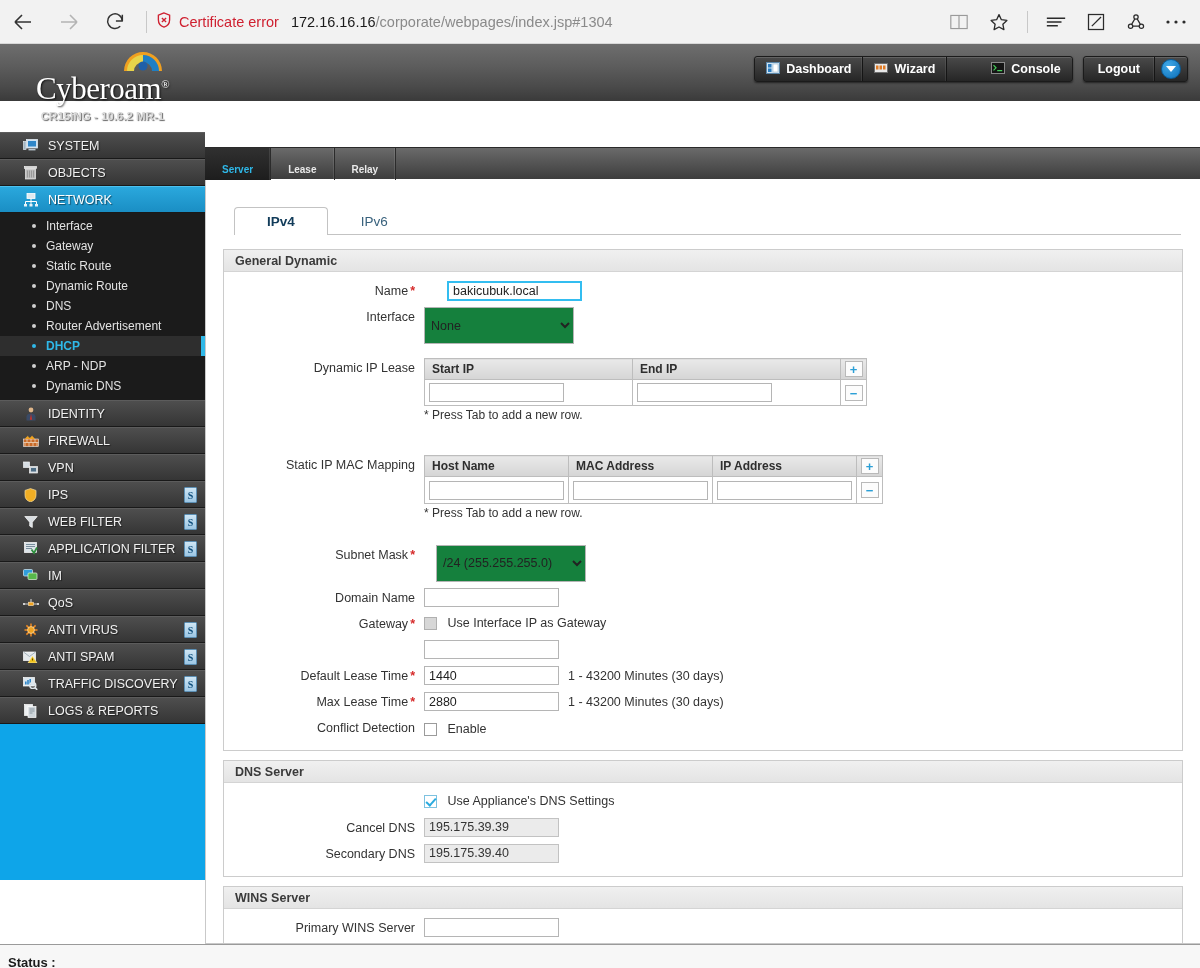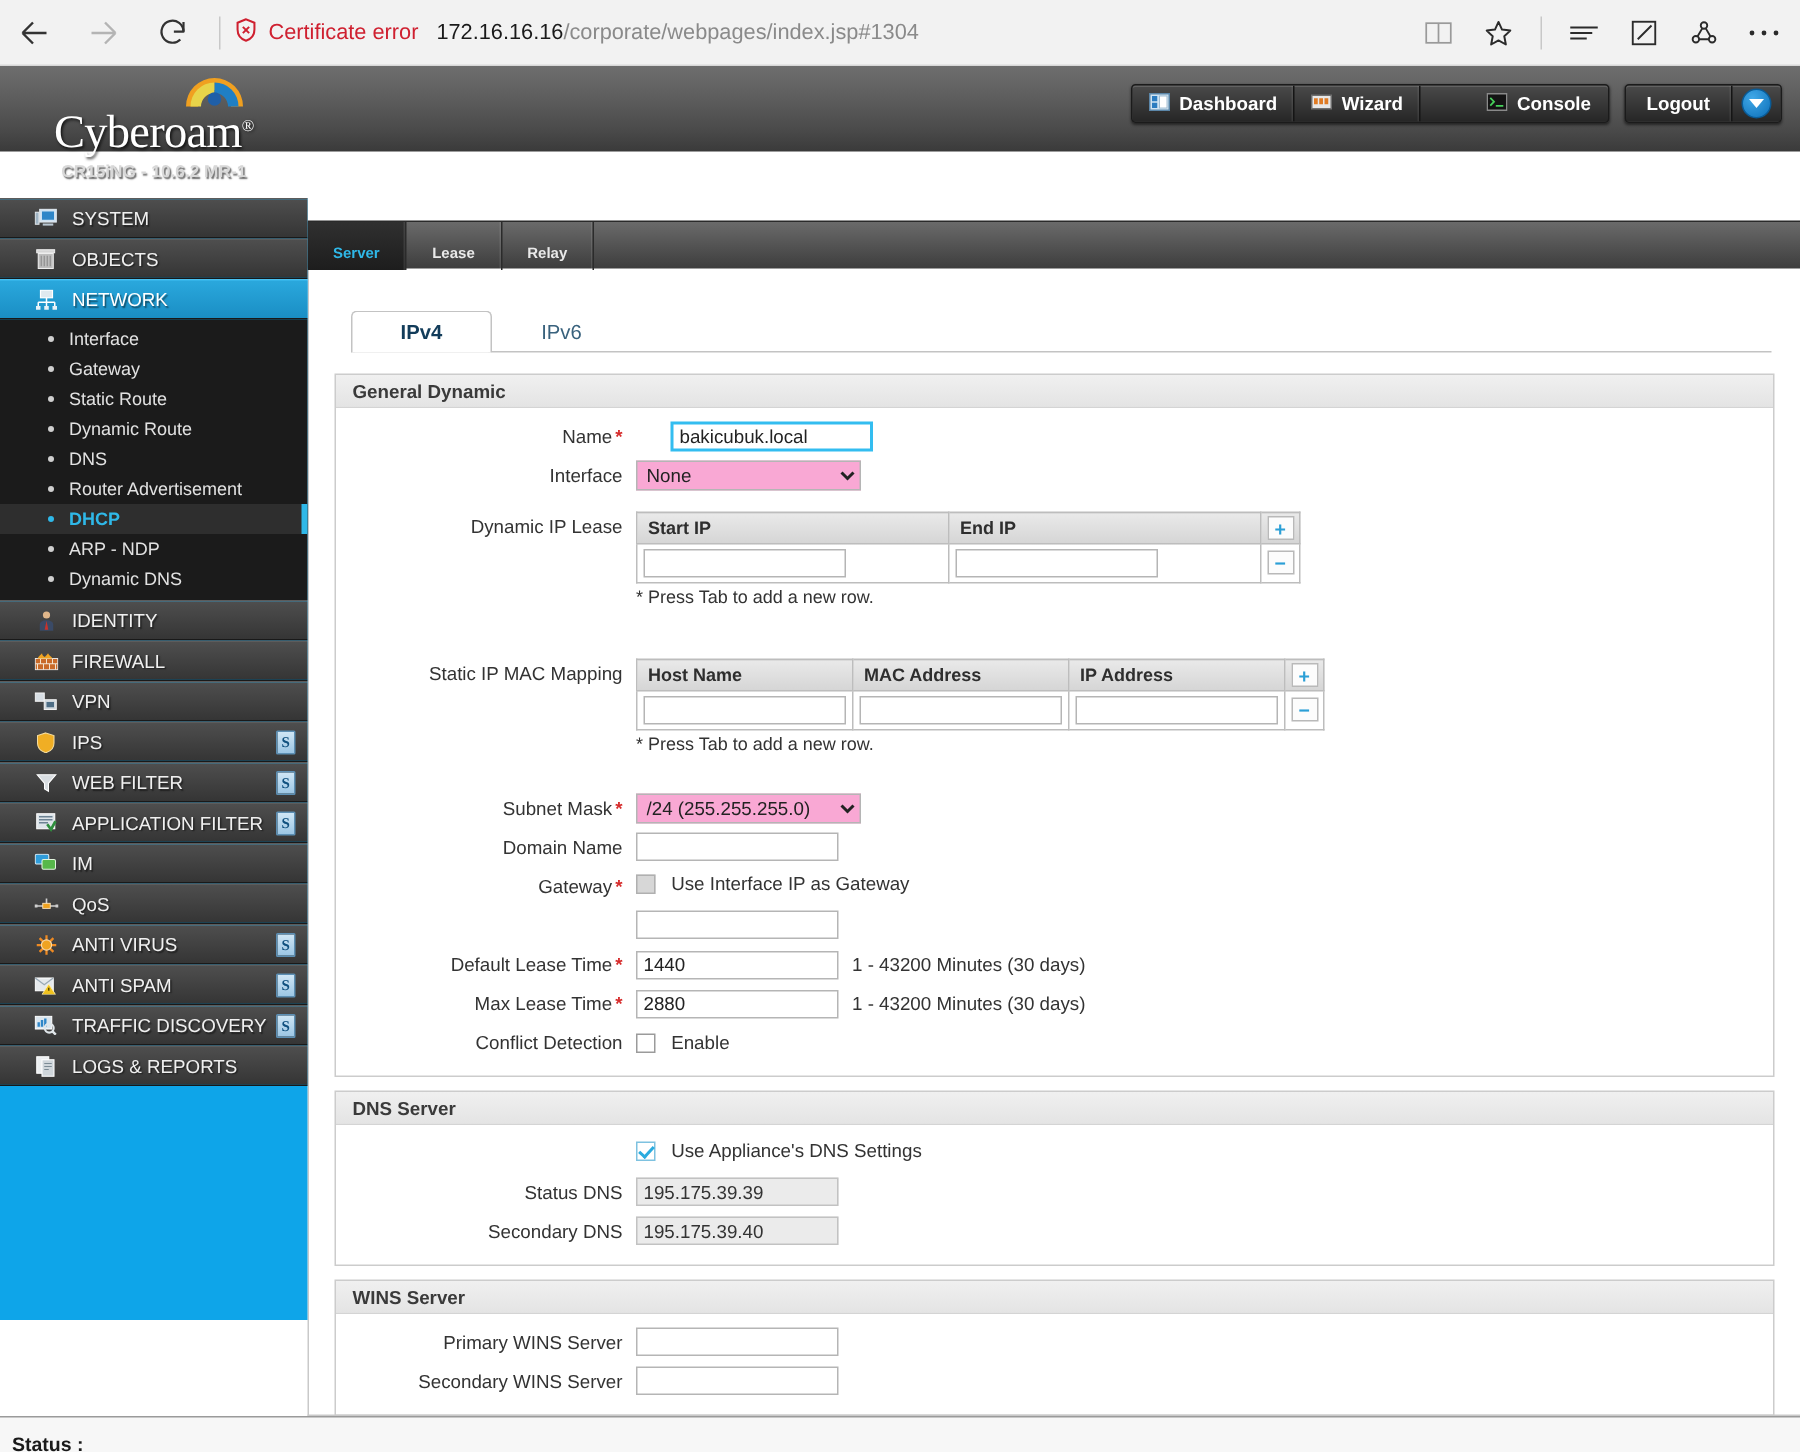--- a/index.html
+++ b/index.html
@@ -285,23 +285,23 @@
     font-size: 12.5px;
     color: #222;
     background: #fff;
     outline: none;
     vertical-align: middle;
   }
   input.focused { border: 2px solid #33bdf0; height: 20px; margin-left: 23px; }
   input.readonlyfld { background: #ebebeb; color: #333; border-color: #c2c2c2; }
 
   select {
-    height: 20px;
+    height: 37px;
     border: 1px solid #b5b5b5;
-    background: #f9a8d4;
+    background: #15803d;
     font-family: "Liberation Sans", sans-serif;
     font-size: 12.5px;
     color: #222;
     padding: 0 2px;
   }
 
   
   .gridwrap { display: inline-block; }
   table.grid {
     border-collapse: collapse;
@@ -834,21 +834,21 @@
                     <span class="minibtn">−</span>
                   </td>
                 </tr>
               </tbody>
                 </table>
               <div class="gridnote">* Press Tab to add a new row.</div>
             </div>
           </div>
         </div>
 
-        <div class="frow" style="margin-top:24px;">
+        <div class="frow" style="margin-top:24px;gap:12px;">
           <div class="flabel"><span>Subnet Mask</span><span class="req">*</span></div>
           <div class="fctl">
             <select style="width:150px;">
               <option>/24 (255.255.255.0)</option>
             </select>
           </div>
         </div>
 
         <div class="frow">
           <div class="flabel">Domain Name</div>
@@ -903,21 +903,21 @@
       <div class="panel-head">DNS Server</div>
       <div class="panel-body">
         <div class="frow">
           <div class="flabel">&nbsp;</div>
           <div class="fctl">
             <span class="cbox checked"></span>
             <span class="cblabel">Use Appliance's DNS Settings</span>
           </div>
         </div>
         <div class="frow">
-          <div class="flabel">Status DNS</div>
+          <div class="flabel">Cancel DNS</div>
           <div class="fctl">
             <input type="text" class="readonlyfld" readonly="" value="195.175.39.39" style="">
           </div>
         </div>
         <div class="frow" style="margin-bottom:2px;">
           <div class="flabel">Secondary DNS</div>
           <div class="fctl">
             <input type="text" class="readonlyfld" readonly="" value="195.175.39.40" style="">
           </div>
         </div>

